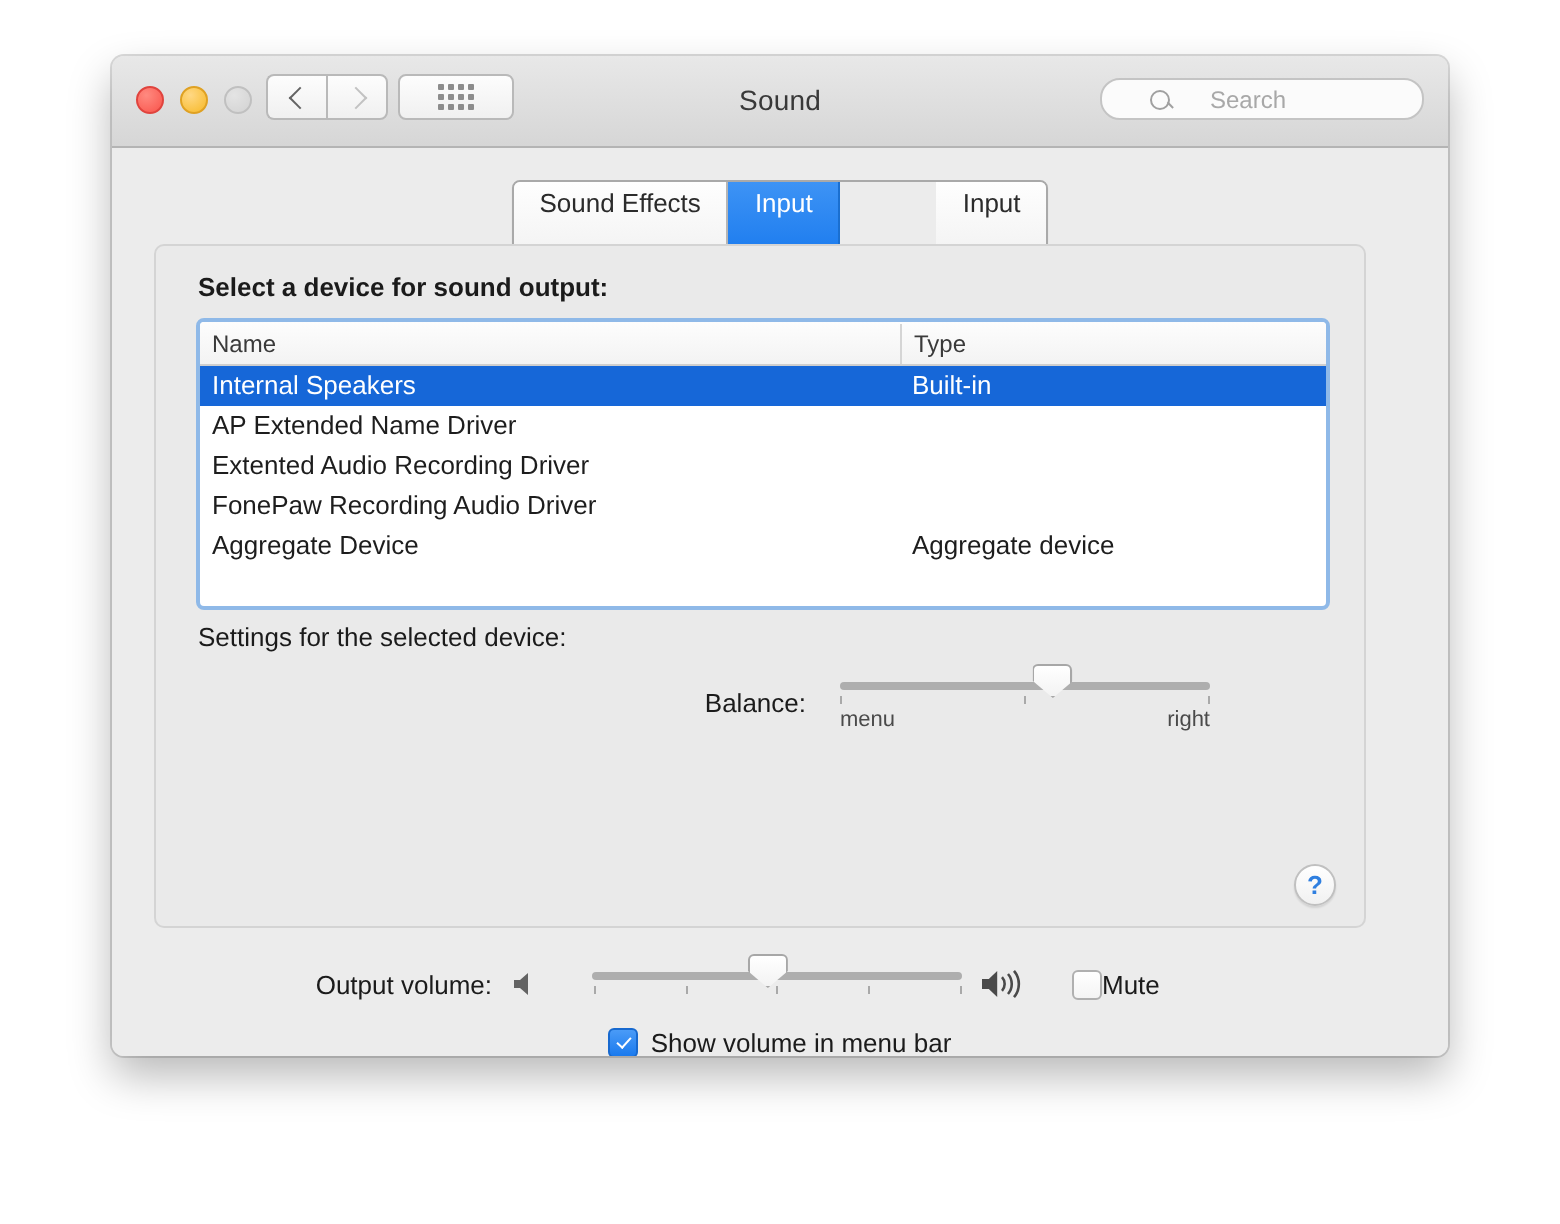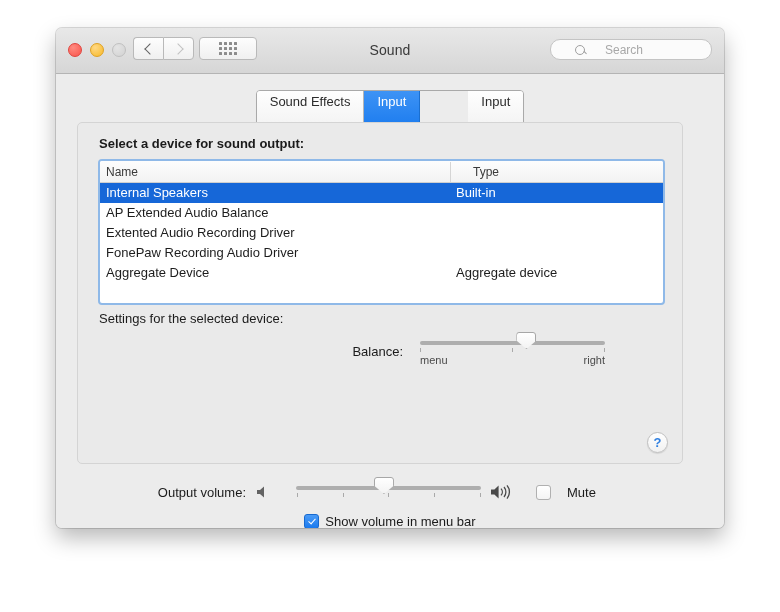--- a/index.html
+++ b/index.html
@@ -216,21 +216,20 @@
     border: 2px solid #8fb9e8;
     border-radius: 4px;
     overflow: hidden;
   }
   #list-header {
     display: flex;
     height: 21px;
     background: linear-gradient(to bottom, #fdfdfd, #f3f3f3);
     border-bottom: 1px solid #cfcfcf;
     align-items: center;
-    gap: 16px;
   }
   .hcell {
     font-size: 12px;
     color: #3a3a3a;
     padding-left: 6px;
     line-height: 20px;
   }
   .hcell.name { width: 344px; border-right: 1px solid #d5d5d5; }
   .hcell.type { flex: 1; }
 
@@ -348,21 +347,21 @@
     align-items: center;
   }
   #volume-label {
     width: 190px;
     text-align: right;
     font-size: 13px;
     color: #1b1b1b;
   }
   .spk { margin: 0 9px; display: flex; align-items: center; }
   #volume-track { width: 185px; }
-  .mute-wrap { display: flex; align-items: center; margin-left: 10px; gap: 16px; }
+  .mute-wrap { display: flex; align-items: center; margin-left: 10px; gap: 0; }
 
   .checkbox {
     width: 13px;
     height: 13px;
     border-radius: 3px;
     border: 1px solid #b0b0b0;
     background: linear-gradient(to bottom, #ffffff, #f4f4f4);
     display: flex;
     align-items: center;
     justify-content: center;
@@ -459,21 +458,21 @@
           <div id="list-header">
             <div class="hcell name">Name</div>
             <div class="hcell type">Type</div>
           </div>
 
           <div class="row selected">
             <div class="cell name">Internal Speakers</div>
             <div class="cell type">Built-in</div>
           </div>
           <div class="row">
-            <div class="cell name">AP Extended Audio Balance</div>
+            <div class="cell name">AP Extended Name Driver</div>
             <div class="cell type"></div>
           </div>
           <div class="row">
             <div class="cell name">Extented Audio Recording Driver</div>
             <div class="cell type"></div>
           </div>
           <div class="row">
             <div class="cell name">FonePaw Recording Audio Driver</div>
             <div class="cell type"></div>
           </div>

